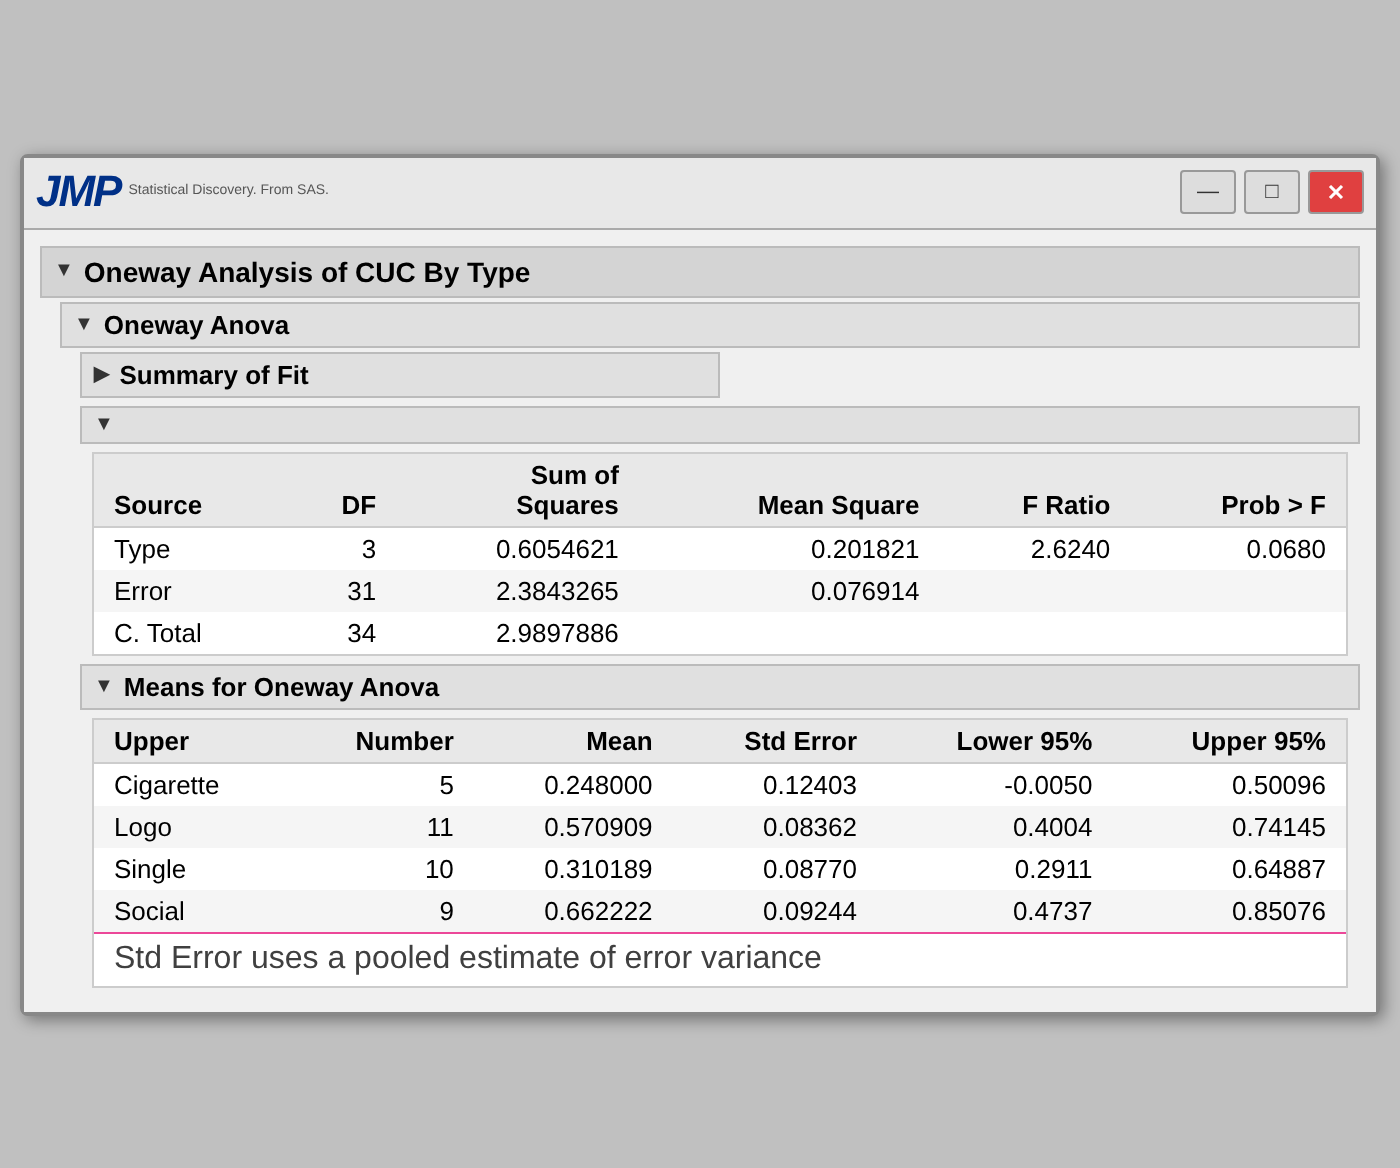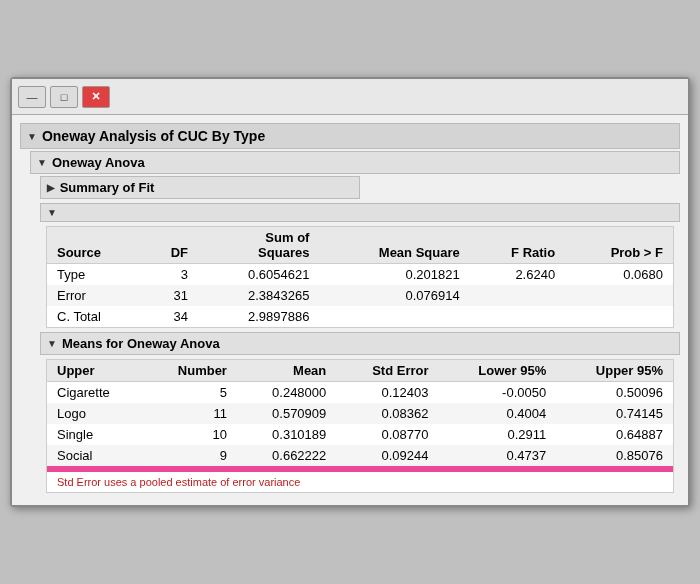--- a/index.html
+++ b/index.html
@@ -172,36 +172,40 @@
     }
     .means-table th {
       font-weight: bold;
       background: #e8e8e8;
     }
     .means-table tr:nth-child(even) td { background: #f5f5f5; }
     .means-table tr:nth-child(odd) td { background: white; }
 
     .footer-note {
       padding: 4px 10px;
-      font-size: 11px;
-      color: #b91c1c;
-      border-top: 6px solid #ec4899;
+      font-size: 16px;
+      color: #404040;
+      border-top: 1px solid #ec4899;
       background: white;
     }
 
     .th-two-line {
       text-align: left;
     }
   </style>
 </head>
 <body>
 
 <div class="window">
 
   <div class="titlebar">
+    <div class="titlebar-logo">
+      <span class="jmp-logo">JMP</span>
+      <span class="jmp-tagline">Statistical Discovery. From SAS.</span>
+    </div>
     <div class="titlebar-controls">
       <button class="win-btn minimize">—</button>
       <button class="win-btn maximize">□</button>
       <button class="win-btn close">✕</button>
     </div>
   </div>
 
   <div class="content">
 
     <div class="section-header">

